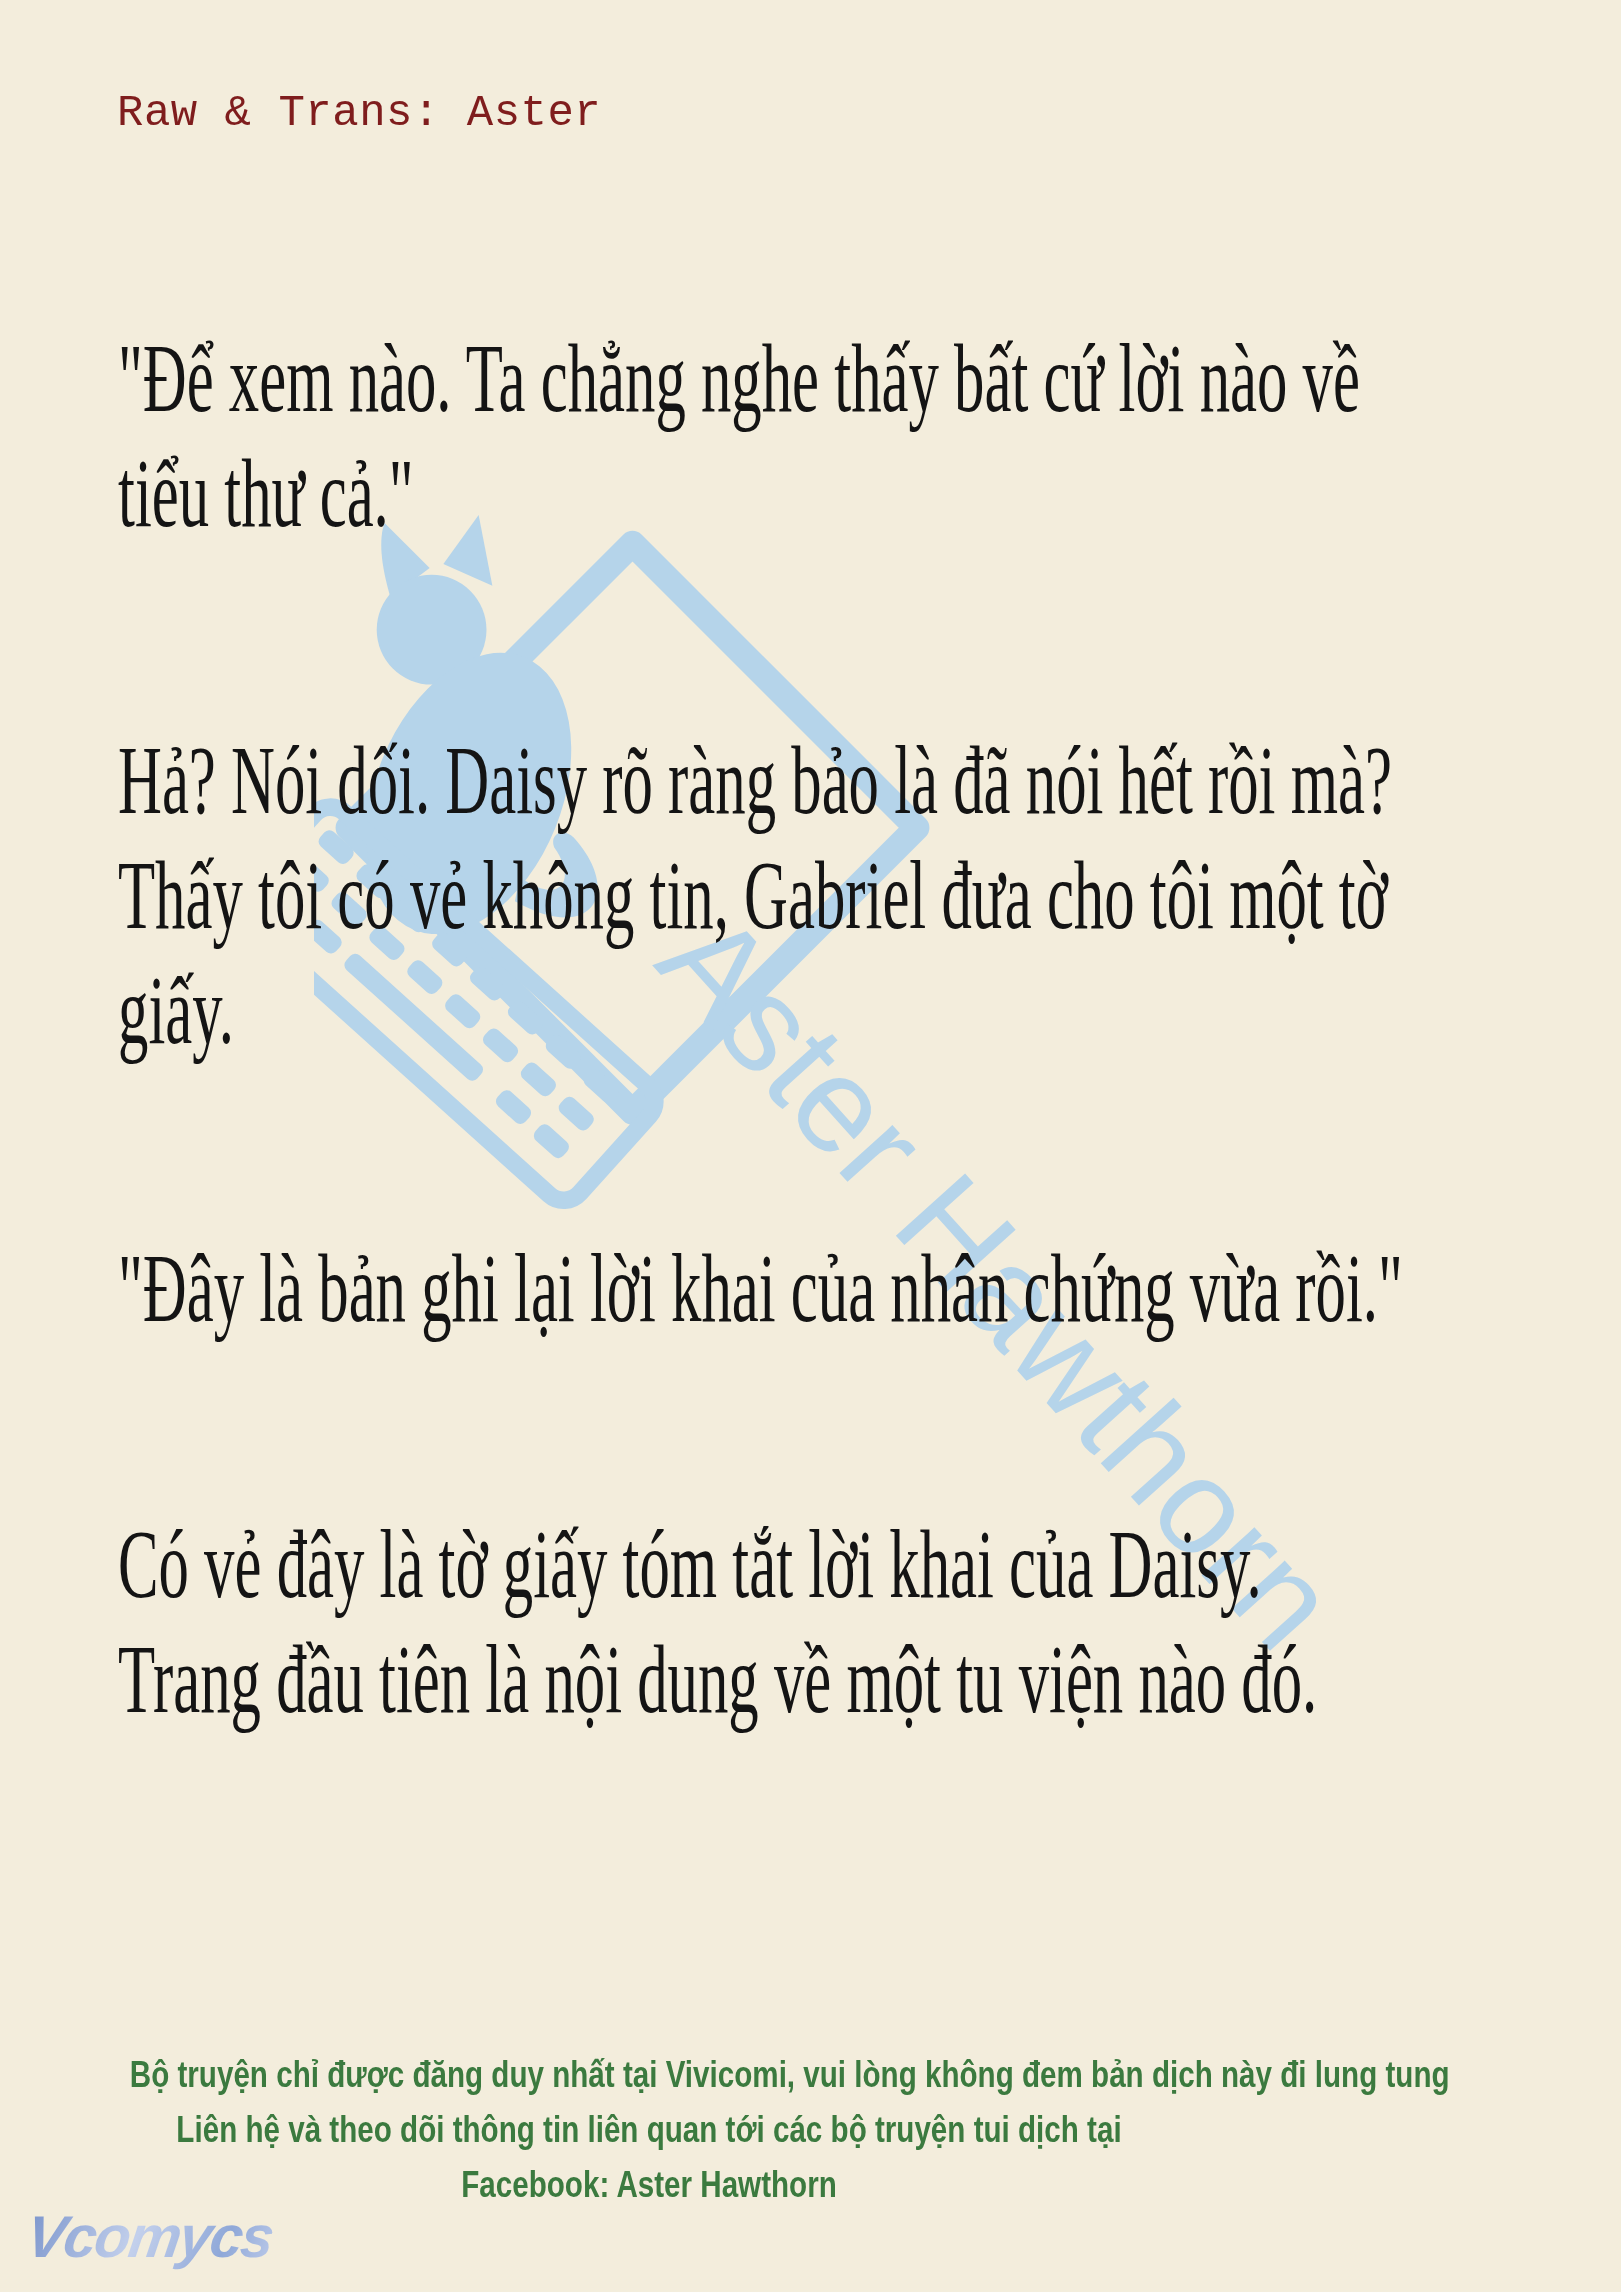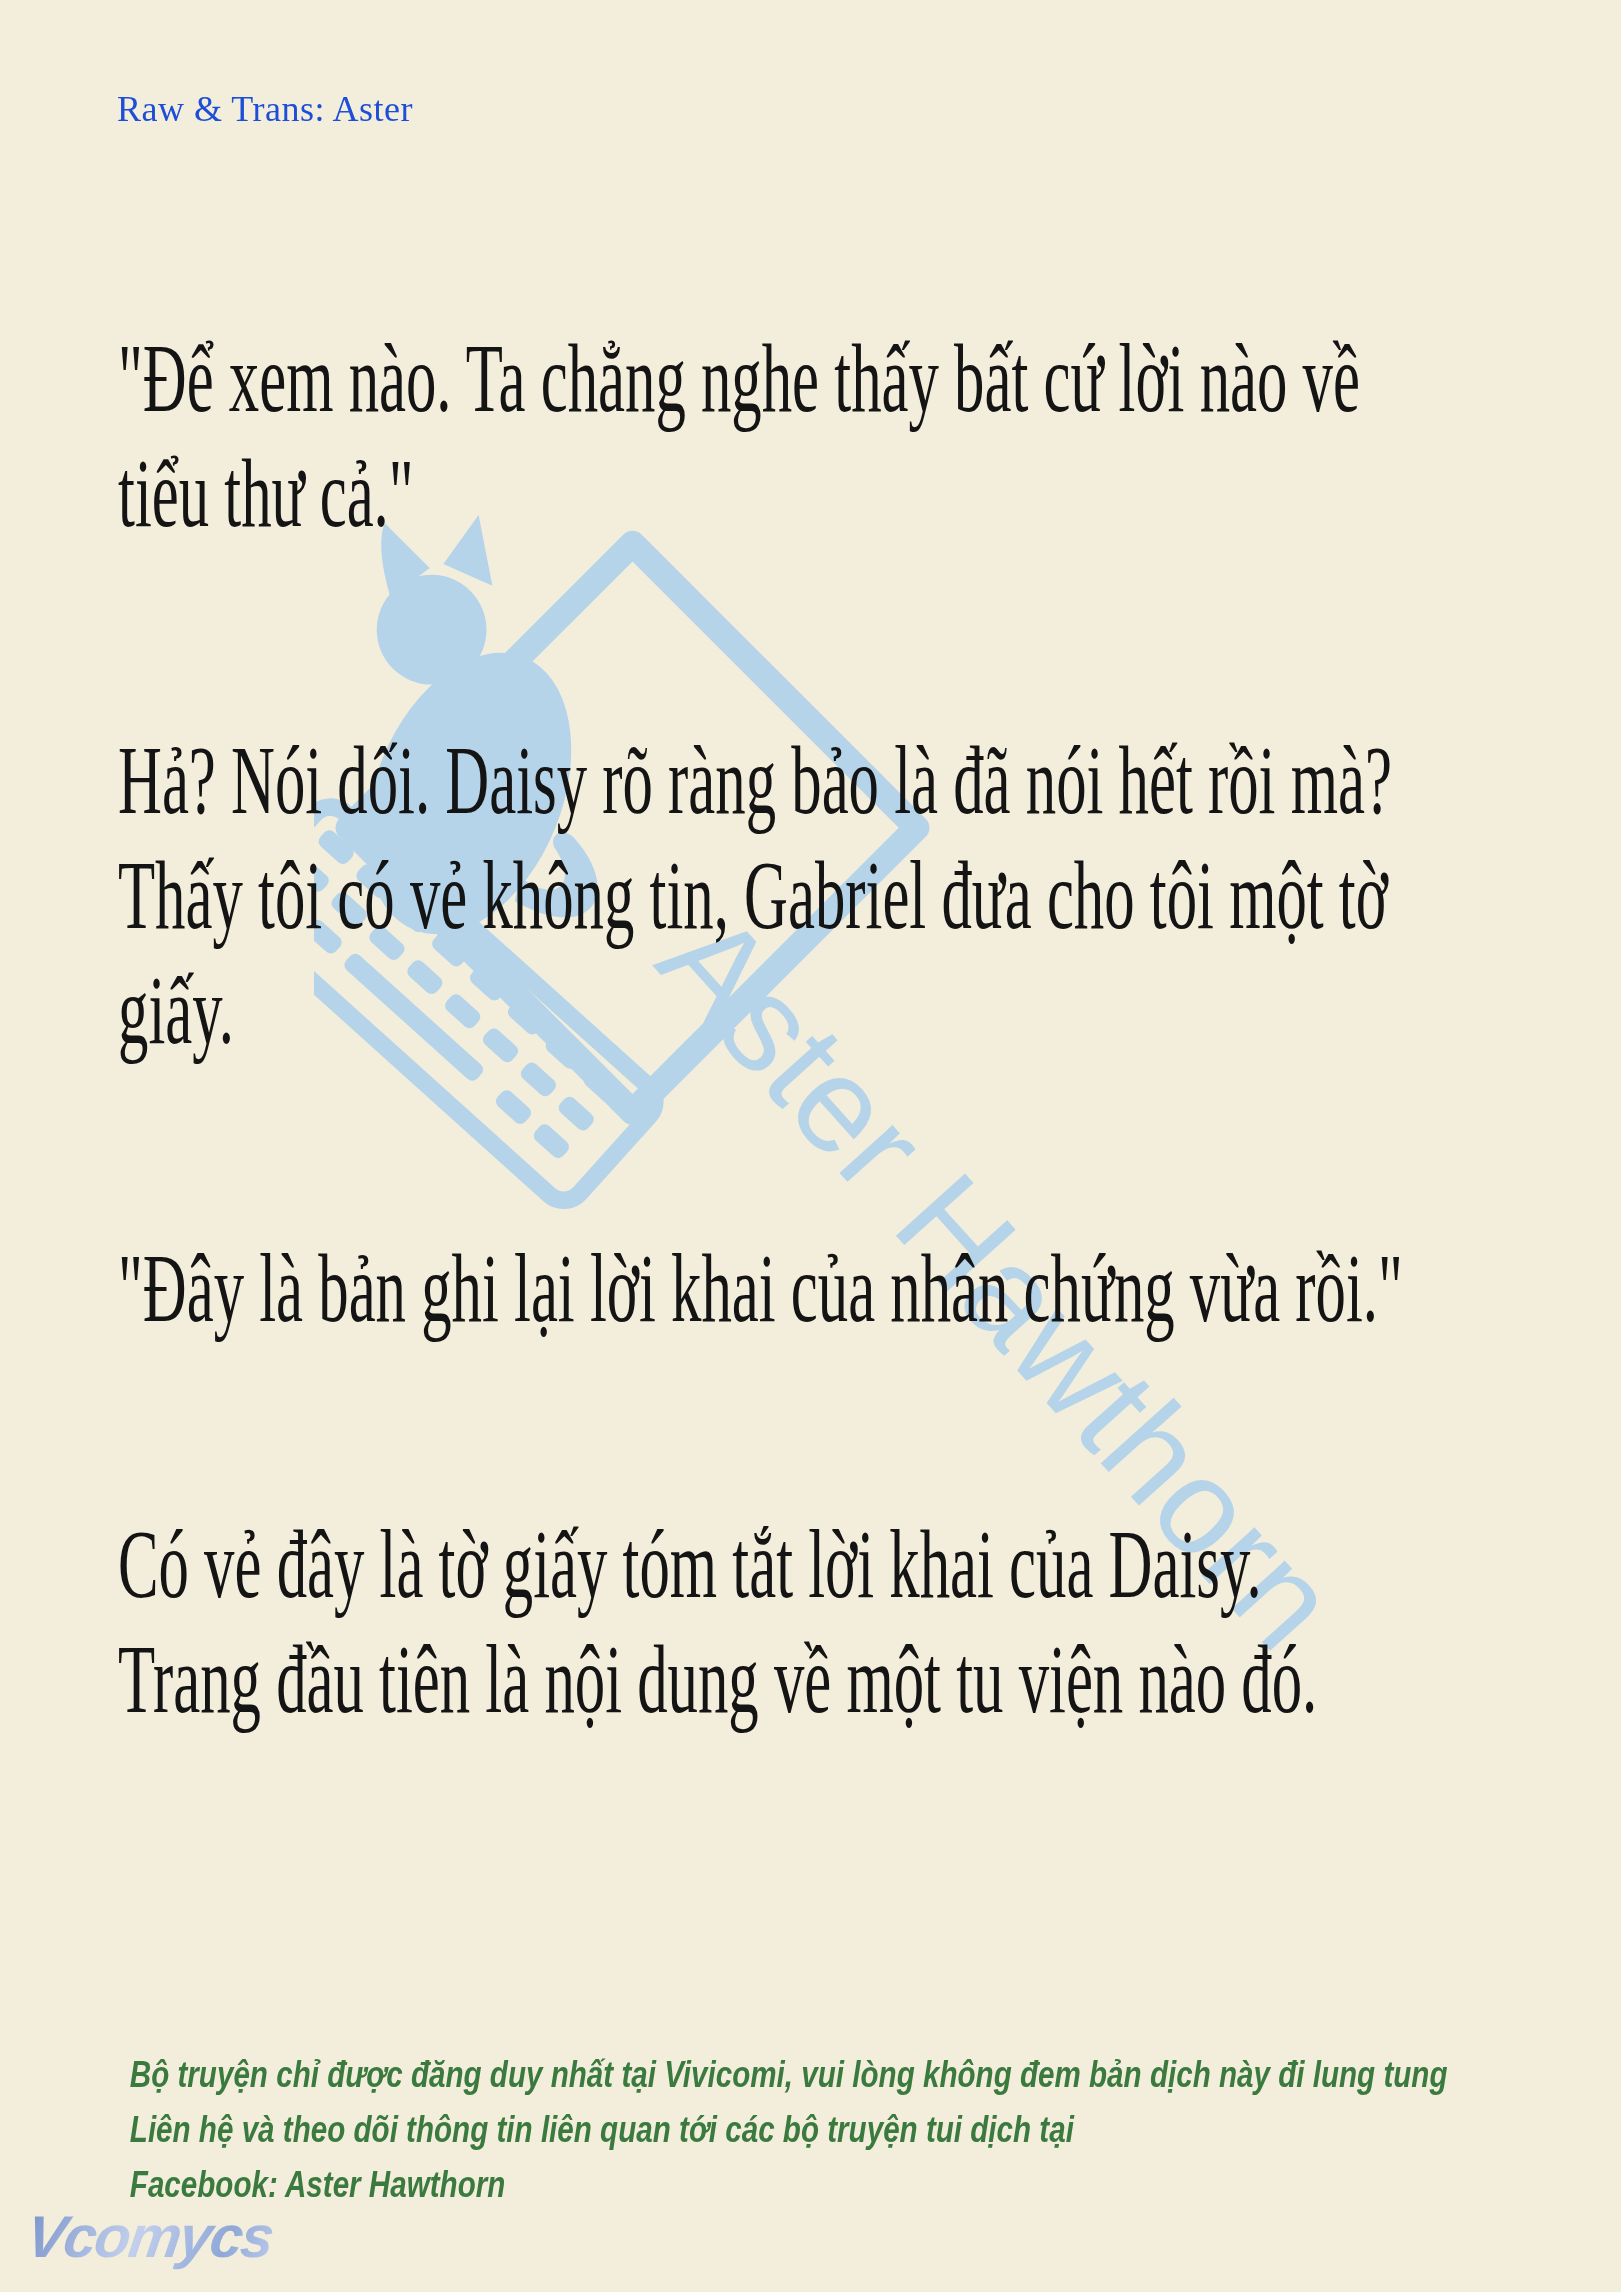--- a/index.html
+++ b/index.html
@@ -14,44 +14,45 @@
   
   .watermark {
     position:absolute; left:314px; top:470px;
     width:1127px; height:1323px;
     pointer-events:none;
   }
 
   
   .header-credit {
     position:absolute; left:117px; top:88px;
-    font-family:Liberation Serif, serif;
-    font-size:36px; color:#1d4ed8; letter-spacing:0.5px;
+    font-family:Liberation Mono, monospace;
+    font-size:44px; color:#7f1d1d; letter-spacing:0.5px;
     white-space:nowrap;
     z-index:2;
   }
 
   
   .para {
     position:absolute; left:118px;
     font-size:98px; line-height:115px; color:#141414;
     transform:scaleX(0.62); transform-origin:left top;
     z-index:2;
   }
   .para .line { white-space:nowrap; }
   .p1 { top:321px; }
   .p2 { top:723px; }
   .p3 { top:1231px; }
   .p4 { top:1507px; }
 
   
   .footer {
     position:absolute; left:0; top:2047px; width:1298px;
+    text-align:center;
     font-family:"Liberation Sans", sans-serif;
-    font-style:italic; font-weight:bold;
+    font-weight:bold;
     font-size:37px; line-height:55px;
     color:#3b7a3f;
     z-index:2;
   }
   .footer .footer-line {
     white-space:nowrap;
     transform:scaleX(0.8); transform-origin:center top;
   }
 
   

